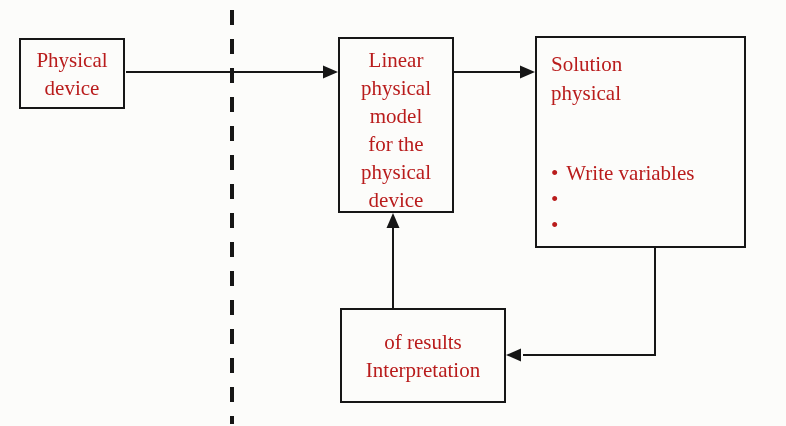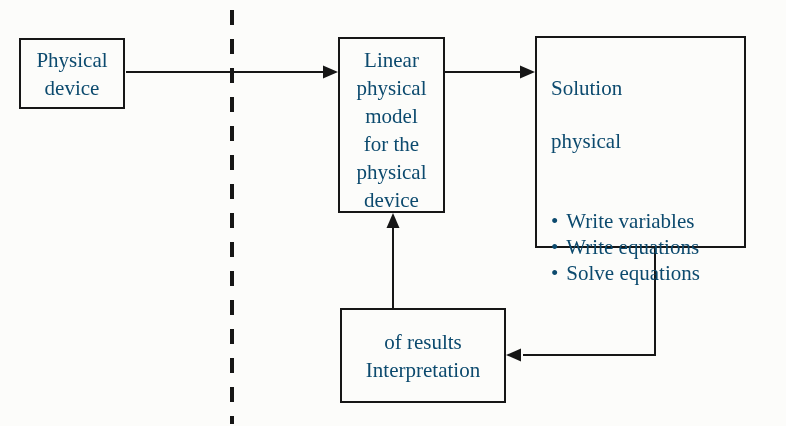--- a/index.html
+++ b/index.html
@@ -2,21 +2,21 @@
 <html><head>
 <meta charset="utf-8">
 <style>
   html, body { margin: 0; padding: 0; background: #ffffff; }
   #canvas {
     position: relative;
     width: 786px;
     height: 426px;
     background: #fcfcfa;
     font-family: "Liberation Serif", serif;
-    color: #0c4a6e;
+    color: #b91c1c;
     overflow: hidden;
   }
   #wires {
     position: absolute;
     left: 0; top: 0;
     width: 786px; height: 426px;
   }
   .box {
     position: absolute;
     background: #fcfcfa;
@@ -33,24 +33,24 @@
     text-align: center;
   }
   .box-topcenter {
     display: flex;
     flex-direction: column;
     align-items: center;
     text-align: center;
     padding-top: 7px;
   }
   #box-physical-device   { left: 19px;  top: 38px;  width: 106px; height: 71px; }
-  #box-linear-circuit    { left: 338px; top: 37px;  width: 107px; height: 176px; }
+  #box-linear-circuit    { left: 338px; top: 37px;  width: 116px; height: 176px; }
   #box-solution          { left: 535px; top: 36px;  width: 211px; height: 212px; padding: 12px 0 0 14px; }
   #box-interpretation    { left: 340px; top: 308px; width: 166px; height: 95px; }
-  .sol-title-line { line-height: 29px; margin-top: 24px; }
+  .sol-title-line { line-height: 29px; }
   .bullets { margin-top: 52px; }
   .bullet-row {
     display: flex;
     align-items: baseline;
     line-height: 26px;
     white-space: nowrap;
   }
   .bullet-dot {
     font-size: 21px;
     margin-right: 8px;
@@ -95,25 +95,23 @@
   <div class="box" id="box-solution">
     <div class="sol-title-line">Solution</div>
     <div class="sol-title-line">physical</div>
     <div class="bullets">
       <div class="bullet-row">
         <span class="bullet-dot">•</span>
         <span>Write variables</span>
       </div>
       <div class="bullet-row">
         <span class="bullet-dot">•</span>
-        <span>Write equations</span>
       </div>
       <div class="bullet-row">
         <span class="bullet-dot">•</span>
-        <span>Solve equations</span>
       </div>
     </div>
   </div>
 
   <div class="box box-center" id="box-interpretation">
     <span>of results</span>
     <span>Interpretation</span>
   </div>
 
 </div>

